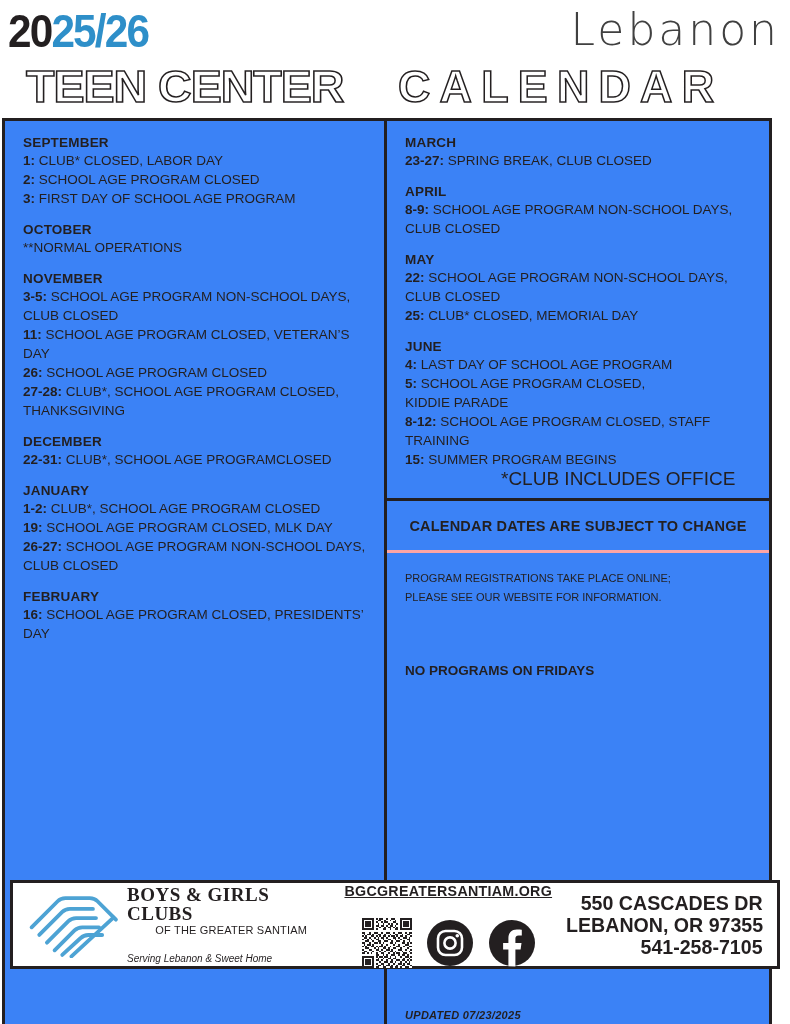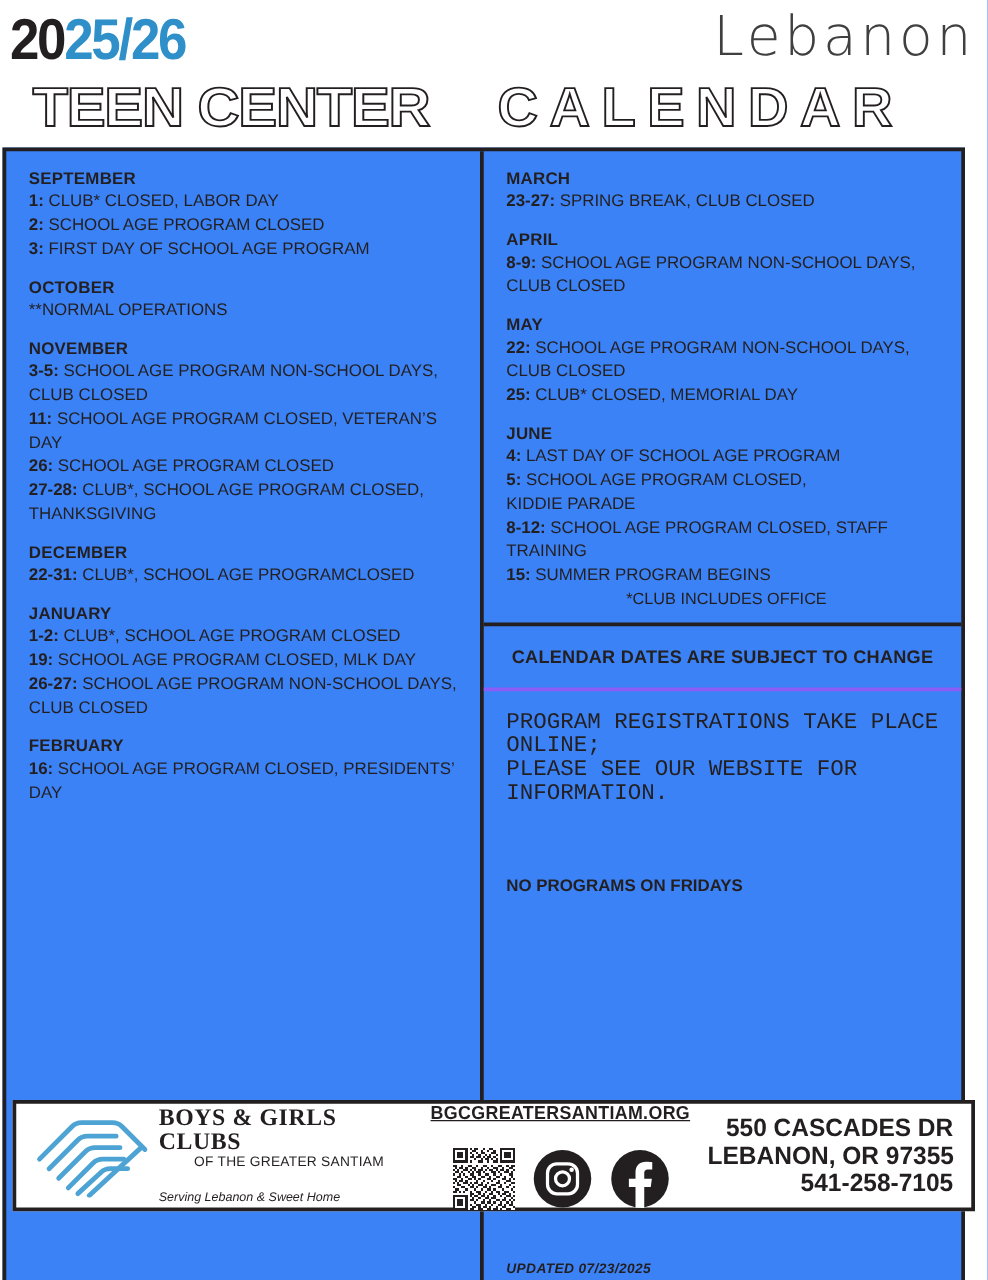--- a/index.html
+++ b/index.html
@@ -74,21 +74,21 @@
   }
   .right-top{
     box-sizing:border-box;
     padding:14px 14px 0 18px;
     height:380px;
     border-bottom:3px solid #231f20;
   }
   .notice{
     box-sizing:border-box;
     height:52px;
-    border-bottom:3px solid #8b5cf6;
+    border-bottom:3px solid #fca5a5;
     display:flex;align-items:center;justify-content:center;
   }
   .notice-text{
     font-size:14.5px;font-weight:bold;letter-spacing:.2px;
   }
   .right-bottom{
     box-sizing:border-box;
     flex:1;
     padding:16px 14px 10px 18px;
     position:relative;
@@ -98,25 +98,25 @@
   .month{margin-bottom:14px;}
   .month-name{
     font-size:13.5px;font-weight:bold;letter-spacing:.2px;
     margin-bottom:1px;
   }
   .entry{
     font-size:13.5px;line-height:19px;letter-spacing:0px;
   }
   .entry b{font-weight:bold;}
   .indent-note{
-    font-size:13px;line-height:19px;
+    font-size:19px;line-height:19px;
     padding-left:96px;
   }
 
-  .reg-text{font-size:18px;line-height:19px;font-family:Liberation Mono, monospace;}
+  .reg-text{font-size:11px;line-height:19px;}
   .nofri{font-size:13.5px;font-weight:bold;margin-top:56px;}
   .updated{
     position:absolute;left:18px;bottom:14px;
     font-size:11px;font-style:italic;font-weight:bold;letter-spacing:.3px;
   }
 
   
   .footer{
     position:absolute;left:10px;top:880px;
     width:770px;height:89px;

